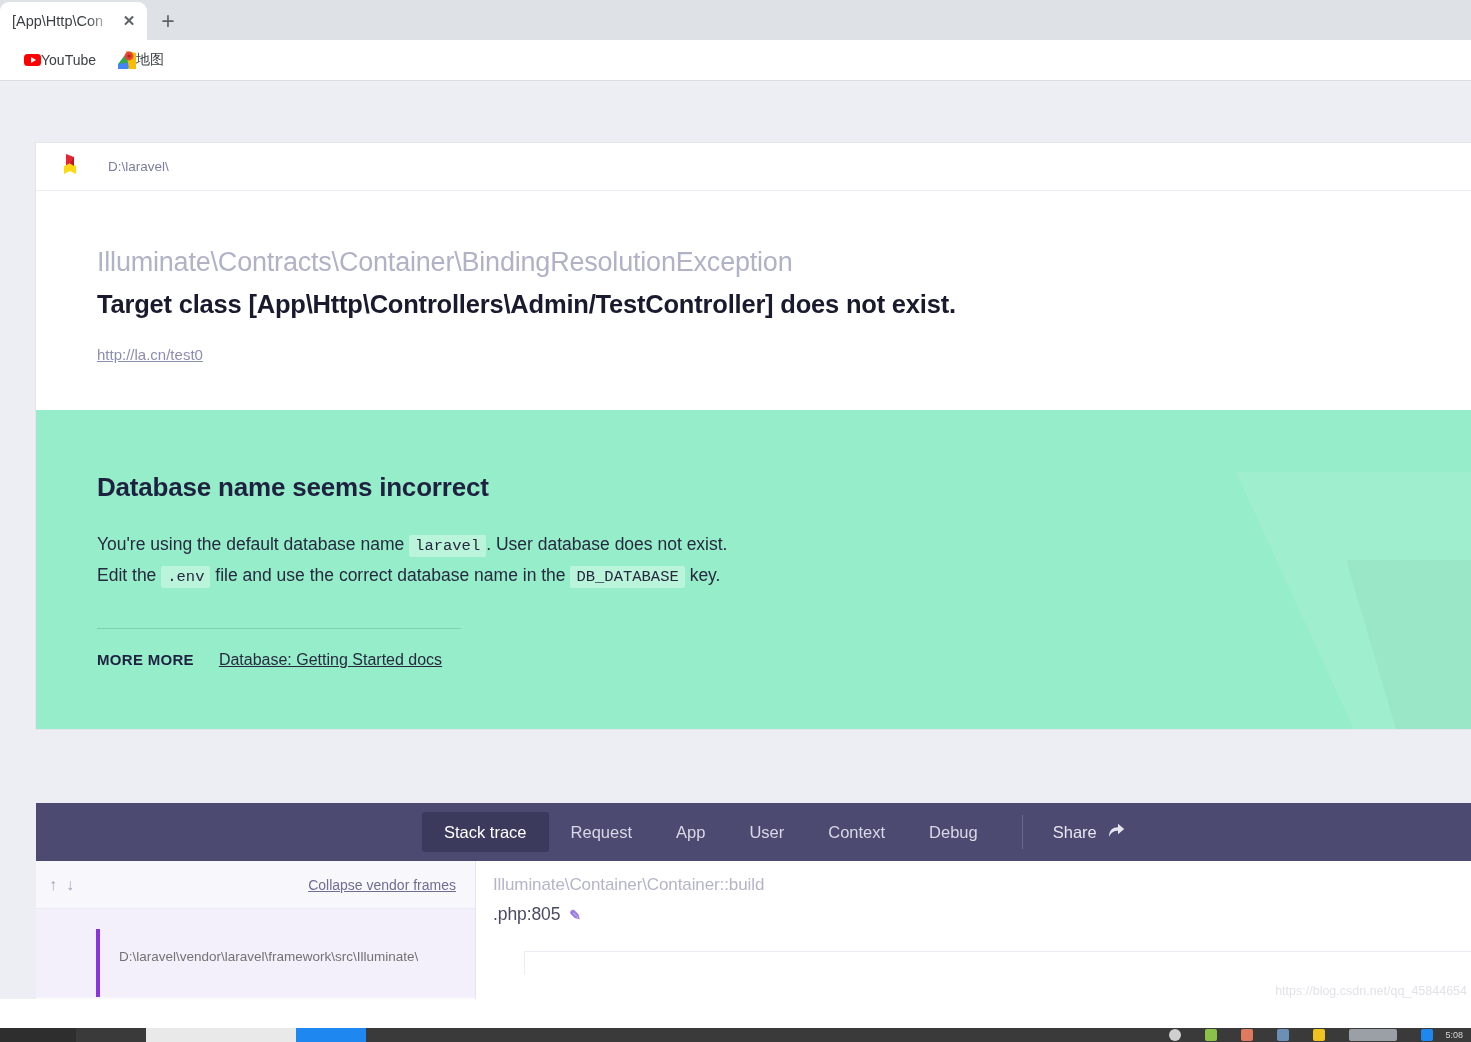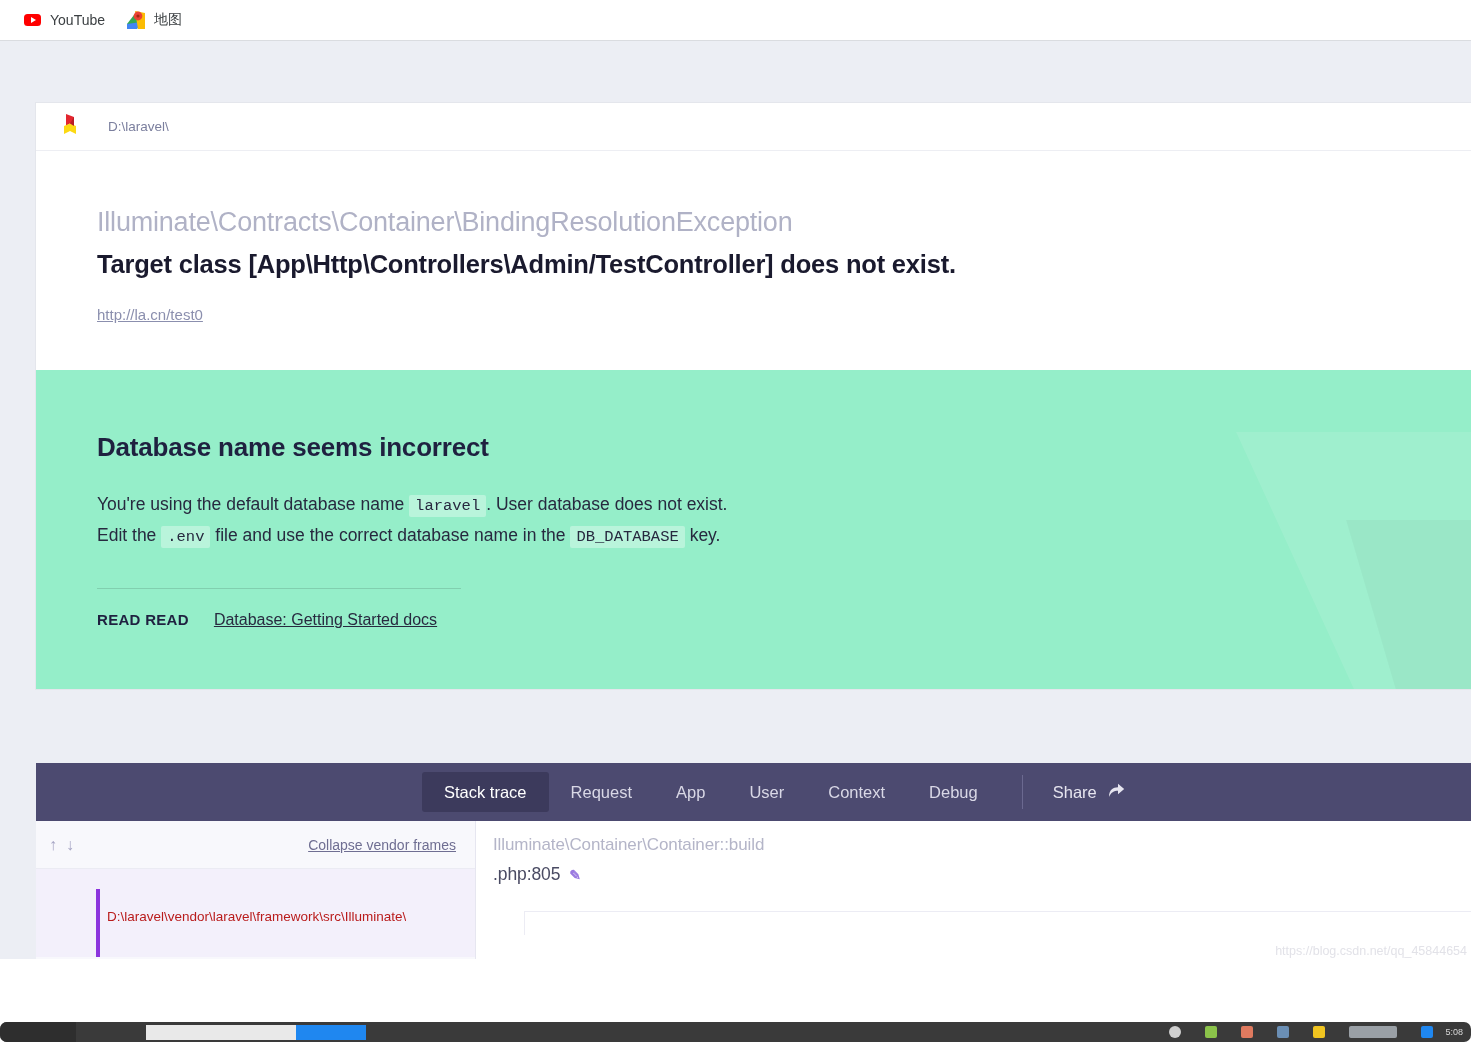--- a/index.html
+++ b/index.html
@@ -68,21 +68,21 @@
 
   .bookmarks {
     height: 41px;
     background: #ffffff;
     display: flex;
     align-items: center;
     padding-left: 18px;
     border-bottom: 1px solid #dadce0;
     gap: 10px;
   }
-  .bm { display: flex; align-items: center; gap: 9px; padding: 3px 6px; border-radius: 4px; }
+  .bm { display: flex; align-items: center; padding: 3px 6px; border-radius: 4px; }
   .bm-label { font-size: 14px; color: #3c4043; white-space: nowrap; }
   .yt-icon {
     width: 17px; height: 12px; background: #ff0000; border-radius: 3.5px;
     display: flex; align-items: center; justify-content: center;
   }
   .yt-icon::after {
     content: ""; width: 0; height: 0;
     border-left: 5px solid #fff;
     border-top: 3px solid transparent;
     border-bottom: 3px solid transparent;
@@ -285,22 +285,22 @@
   }
   .frame {
     display: flex;
     background: #f3f0fb;
     height: 88px;
     padding-top: 20px;
   }
   .frame-bar { width: 4px; background: #8b34dd; margin-left: 60px; flex: 0 0 4px; }
   .frame-txt {
     font-size: 13.5px;
-    color: #b91c1c;
-    padding-left: 7px;
+    color: #737373;
+    padding-left: 19px;
     padding-top: 20px;
     white-space: nowrap;
     overflow: hidden;
   }
 
   .trace-main { flex: 1; padding: 14px 0 0 17px; background: #ffffff; }
   .tm-class { font-size: 17px; color: #b4b5c8; letter-spacing: -0.1px; }
   .tm-file {
     font-size: 17.5px;
     color: #1e1f3a;
@@ -330,39 +330,45 @@
     font-size: 12.5px;
     color: #e2e2e8;
     white-space: nowrap;
   }
 
   
   .taskbar {
     position: absolute;
     left: 0; bottom: 0;
     width: 1471px;
-    height: 20px;
+    height: 14px;
     background: #3a3a3a;
     display: flex;
     align-items: center;
     overflow: hidden;
-    border-radius: 7px;
   }
   .tb-start { width: 76px; height: 20px; background: #2e2e2e; }
   .tb-search { width: 150px; height: 15px; background: #e9e9e9; margin-left: 70px; }
   .tb-win { width: 70px; height: 15px; background: #1f87f0; }
   .tb-spacer { flex: 1; }
   .tb-ico { width: 12px; height: 12px; margin: 0 12px; border-radius: 2px; }
   .tb-clock { font-size: 9px; color: #d8d8d8; margin-right: 8px; white-space: nowrap; }
 </style>
 </head>
 <body>
 
 <div class="browser">
 
+  <div class="tabstrip">
+    <div class="tab">
+      <span class="tab-title">[App\Http\Con</span>
+      <span class="tab-close">✕</span>
+    </div>
+    <div class="newtab">+</div>
+  </div>
 
 
   <div class="bookmarks">
     <div class="bm">
       <span class="yt-icon"></span>
       <span class="bm-label">YouTube</span>
     </div>
     <div class="bm">
       <span class="maps-icon">
         <svg width="18" height="18" viewBox="0 0 18 18">
@@ -410,21 +416,21 @@
           <span>Edit the</span>
           <code class="inline">.env</code>
           <span>file and use the correct database name in the</span>
           <code class="inline">DB_DATABASE</code>
           <span>key.</span>
         </div>
 
         <div class="sol-rule"></div>
 
         <div class="sol-more">
-          <span class="read-more">READ READ</span>
+          <span class="read-more">MORE MORE</span>
           <a class="sol-link">Database: Getting Started docs</a>
         </div>
       </div>
     </div>
 
     <div class="trace-block">
 
       <div class="trace-nav">
         <div class="tnav-tab active">
           <span>Stack trace</span>

